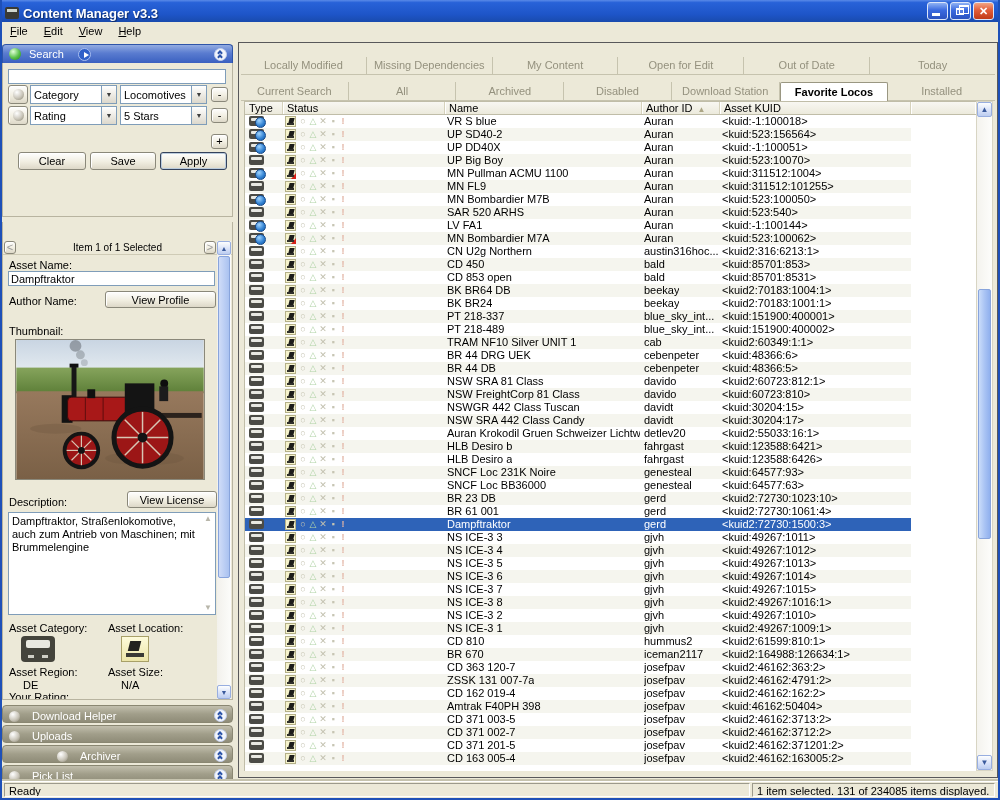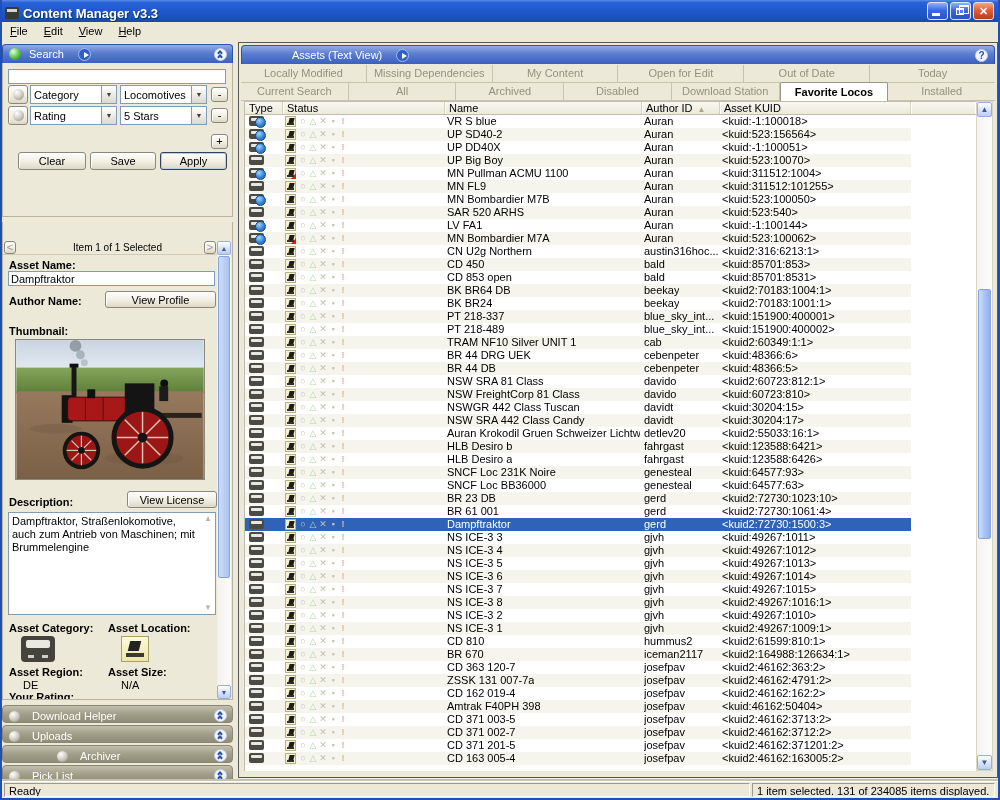--- a/index.html
+++ b/index.html
@@ -60,21 +60,21 @@
   .plus-btn{position:absolute;left:208px;top:89px;width:17px;height:15px;line-height:11px}
   .btn-clear{position:absolute;left:15px;top:107px;width:68px;height:18px}
   .btn-save{position:absolute;left:87px;top:107px;width:66px;height:18px}
   .btn-apply{position:absolute;left:157px;top:107px;width:67px;height:18px;border:1px solid #34425c;box-shadow:inset 0 0 0 1px #bcd;}
 
   .panel.details{top:180px;height:478px;overflow:hidden}
   .pager{position:absolute;left:0;top:19px;width:100%;height:14px;background:#ece9d8;border-bottom:1px solid #cfcbb6;
          text-align:center;font-size:10px;line-height:13px}
   .pg-prev{position:absolute;left:1px;top:0;width:12px;height:13px;color:#999;line-height:11px}
   .pg-next{position:absolute;right:16px;top:0;width:12px;height:13px;color:#999;line-height:11px}
-  .flabel{font-weight:bold;position:absolute}
+  .flabel{font-weight:normal;position:absolute}
   .name-input{position:absolute;left:5px;top:49px;width:207px;height:15px}
   .profile-btn{position:absolute;left:102px;top:69px;width:111px;height:17px}
   .thumb{position:absolute;left:12px;top:117px;width:190px;height:141px;border:1px solid #8a887a;display:block}
   .license-btn{position:absolute;left:124px;top:269px;width:90px;height:17px}
   .desc-box{position:absolute;left:5px;top:290px;width:208px;height:103px;background:#fff;border:1px solid #7f9db9;
             padding:2px 16px 2px 3px;line-height:13px;overflow:hidden}
   .mini-arr{position:absolute;right:1px;width:12px;height:10px;color:#b8b6aa;font-size:8px;text-align:center;line-height:10px}
   .mini-arr.up{top:1px}.mini-arr.dn{bottom:1px}
   .cat-icon{position:absolute;left:18px;top:414px;width:34px;height:26px;background:#44443c;border-radius:4px}
   .cat-icon::before{content:'';position:absolute;left:5px;top:4px;right:5px;height:8px;background:#e9e9e1;border-radius:2px}
@@ -96,21 +96,21 @@
   .acc-bar .sph{width:11px;height:11px;margin:0 0 0 6px}
   .acc-bar .lbl{margin-left:12px}
 
   
   .main{position:absolute;left:236px;top:42px;width:760px;height:736px;background:#ece9d8;border:1px solid #58585a}
   .main-hdr{position:absolute;left:2px;top:2px;width:754px;height:19px}
   .main-hdr .hdr-title{margin-left:50px}
   .help-btn{position:absolute;right:6px;top:3px;width:13px;height:13px;border-radius:50%;background:#f2f5fc;
             border:1px solid #c4d0ec;color:#2a52a8;font-weight:bold;font-size:10px;line-height:12px;text-align:center}
   .tabs{position:absolute;left:2px;width:754px;display:flex}
-  .tabs1{top:22px;height:18px}
+  .tabs1{top:14px;height:18px}
   .tabs2{top:39px;height:19px}
   .tab{flex:1;text-align:center;color:#94917e;line-height:17px;border-right:1px solid #c6c3ae;border-bottom:1px solid #c6c3ae;
        white-space:nowrap;overflow:hidden}
   .tabs2 .tab{line-height:19px}
   .tab:last-child{border-right:none}
   .tab.active{background:#fff;color:#000;font-weight:bold;border:1px solid #9a9782;border-bottom:none;border-radius:2px 2px 0 0}
 
   .thead{position:absolute;left:5px;top:58px;width:732px;height:14px;border:1px solid #c0bda8;
          background:linear-gradient(180deg,#f8f7f2,#eceadc)}
   .th{position:absolute;top:0;height:12px;line-height:12px;padding-left:4px;border-right:1px solid #d6d2bc;
@@ -348,25 +348,20 @@
       <span class="sph grey"></span>
       <span class="lbl">Pick List</span>
       <span class="collapse-btn">
         <i class="chev c1"></i>
         <i class="chev c2"></i>
       </span>
     </div>
   </div>
 
 <div class="main">
-  <div class="panel-hdr main-hdr">
-    <span class="hdr-title">Assets (Text View)</span>
-    <span class="play-btn"></span>
-    <span class="help-btn">?</span>
-  </div>
   <div class="tabs tabs1" id="tabs1">
       <div class="tab">Locally Modified</div>
       <div class="tab">Missing Dependencies</div>
       <div class="tab">My Content</div>
       <div class="tab">Open for Edit</div>
       <div class="tab">Out of Date</div>
       <div class="tab">Today</div>
     </div>
   <div class="tabs tabs2" id="tabs2">
       <div class="tab">Current Search</div>

